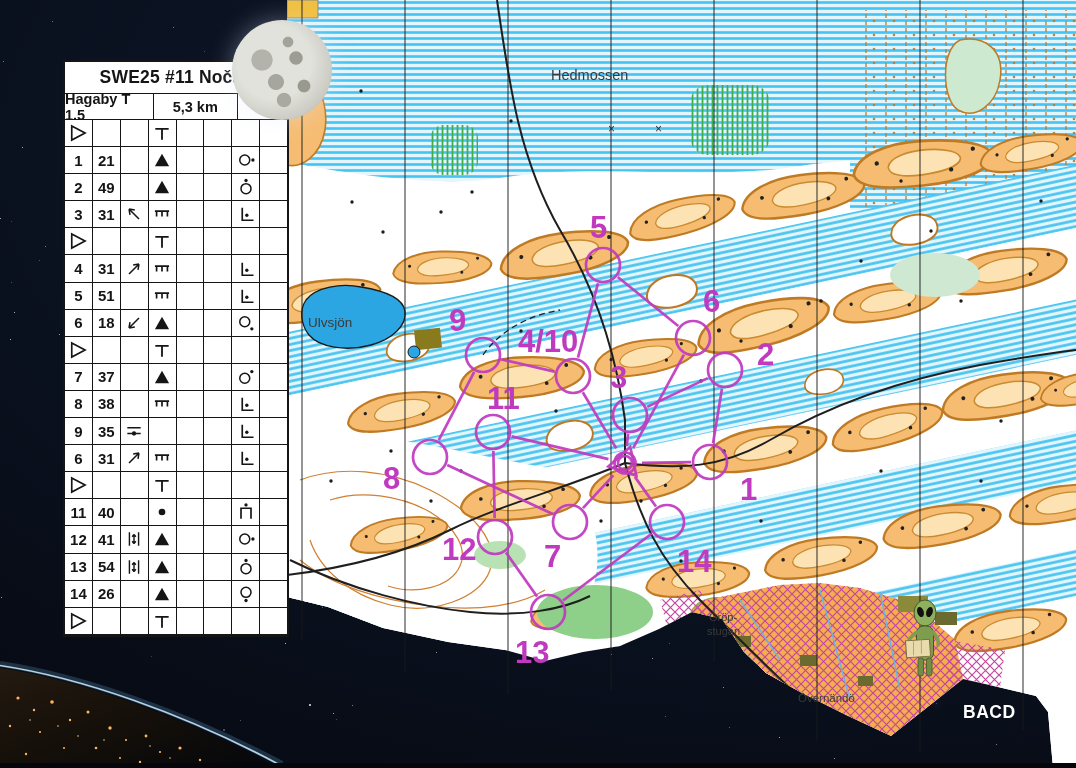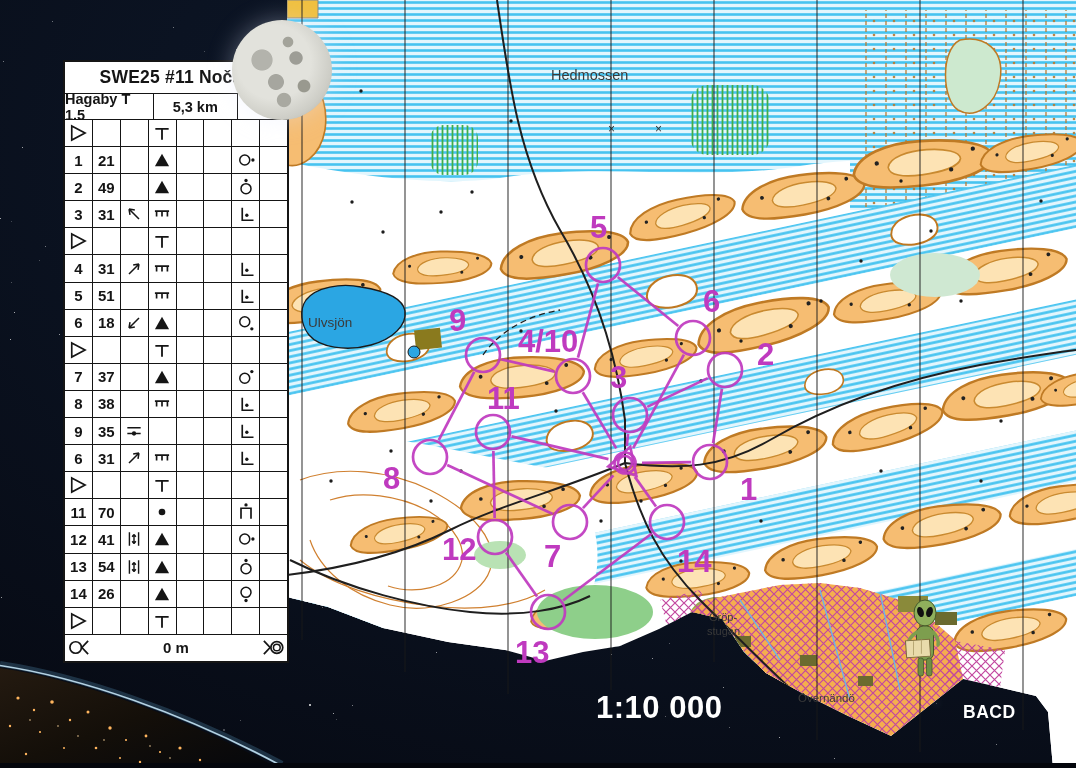--- a/index.html
+++ b/index.html
@@ -860,21 +860,21 @@
               <use href="#sym-tee"></use>
             </svg>
           </div>
           <div class="scell"></div>
           <div class="scell"></div>
           <div class="scell"></div>
           <div class="scell"></div>
         </div>
         <div class="srow">
           <div class="scell">11</div>
-          <div class="scell">70</div>
+          <div class="scell">40</div>
           <div class="scell"></div>
           <div class="scell">
             <svg viewBox="0 0 24 24" class="gsym">
               <use href="#sym-knoll"></use>
             </svg>
           </div>
           <div class="scell"></div>
           <div class="scell"></div>
           <div class="scell">
             <svg viewBox="0 0 24 24" class="gsym">
@@ -957,31 +957,19 @@
             <svg viewBox="0 0 24 24" class="gsym">
               <use href="#sym-tee"></use>
             </svg>
           </div>
           <div class="scell"></div>
           <div class="scell"></div>
           <div class="scell"></div>
           <div class="scell"></div>
         </div>
       </div>
-    <div id="sheet-footer" class="trow">
-      <span class="fpad"></span>
-      <svg class="gsym">
-          <use href="#sym-tape-out"></use>
-        </svg>
-      <span id="footer-dist">0 m</span>
-      <svg class="gsym">
-          <use href="#sym-tape-in"></use>
-        </svg>
-      <span class="fpad"></span>
-    </div>
   </div>
 
   <div id="moon"></div>
 
-  <div id="scale-label">1:10 000</div>
   <div id="corner-label">BACD</div>
   <div id="bottombar"></div>
 </div>
 
 </body></html>

